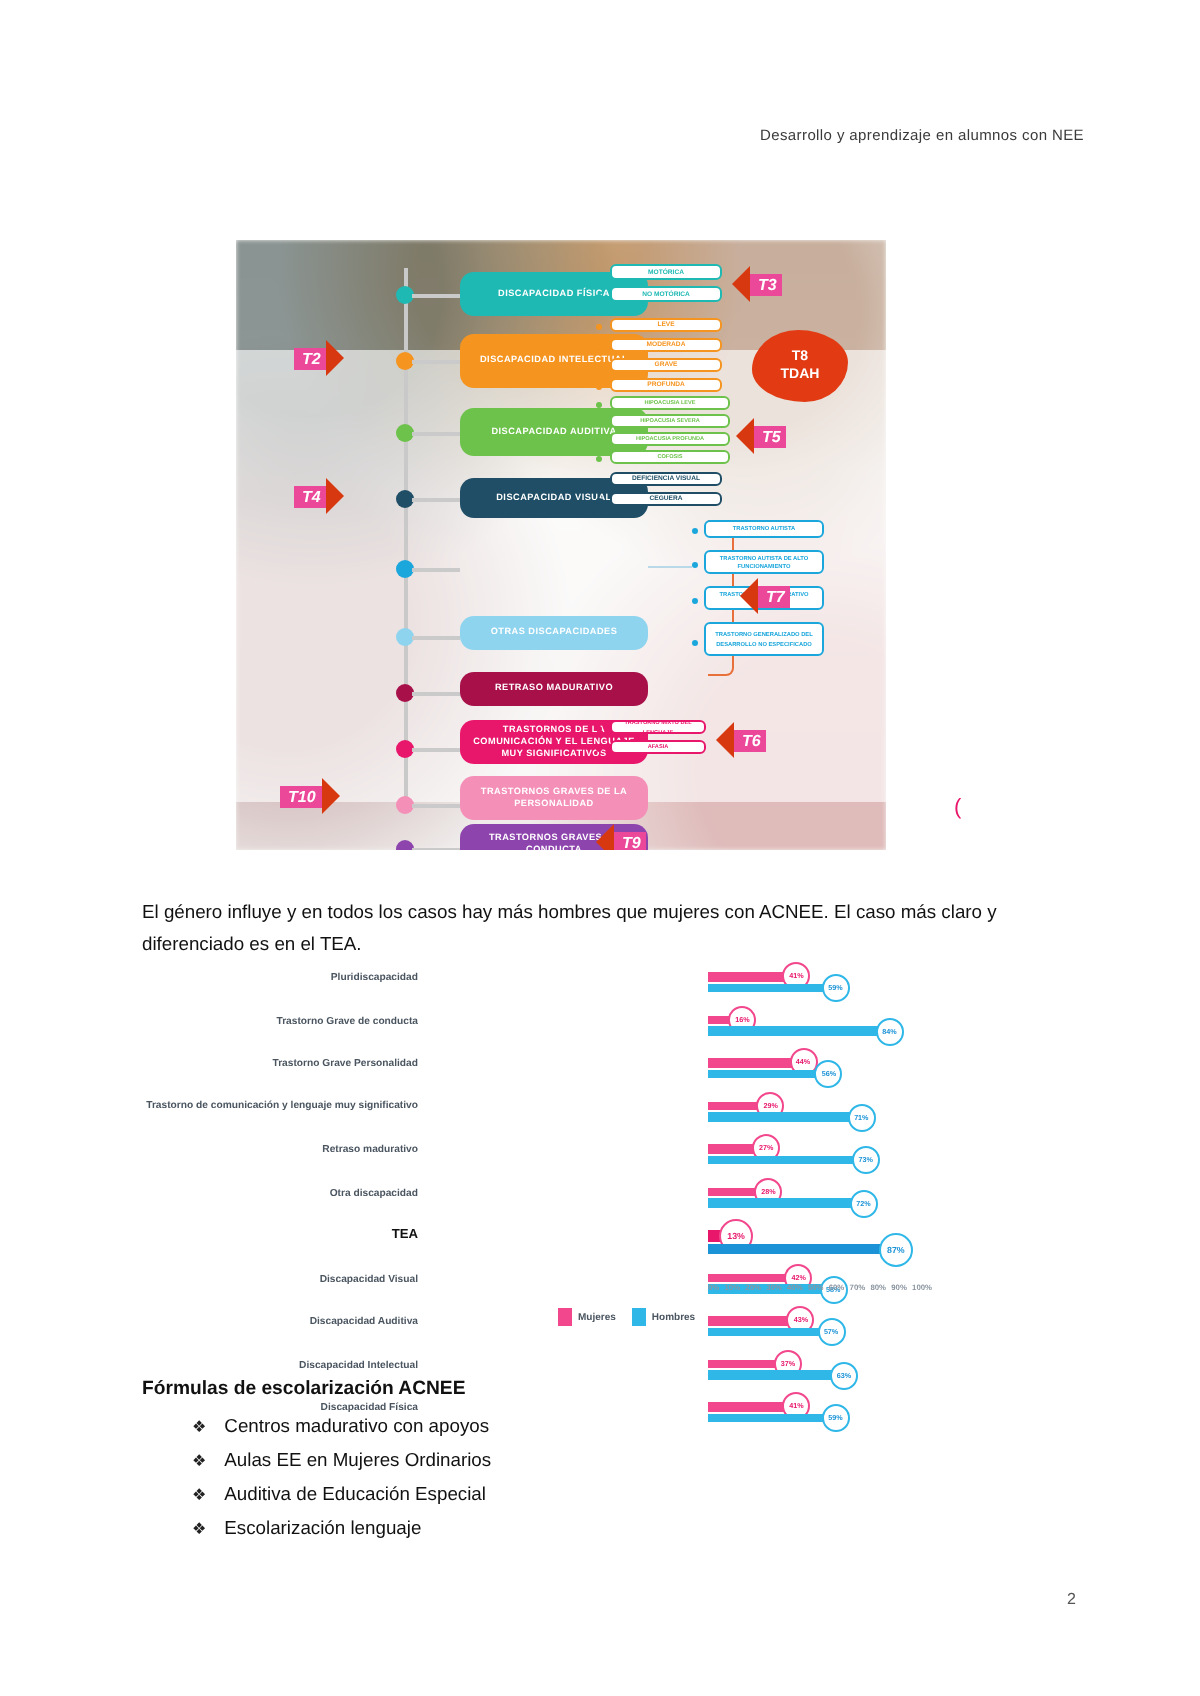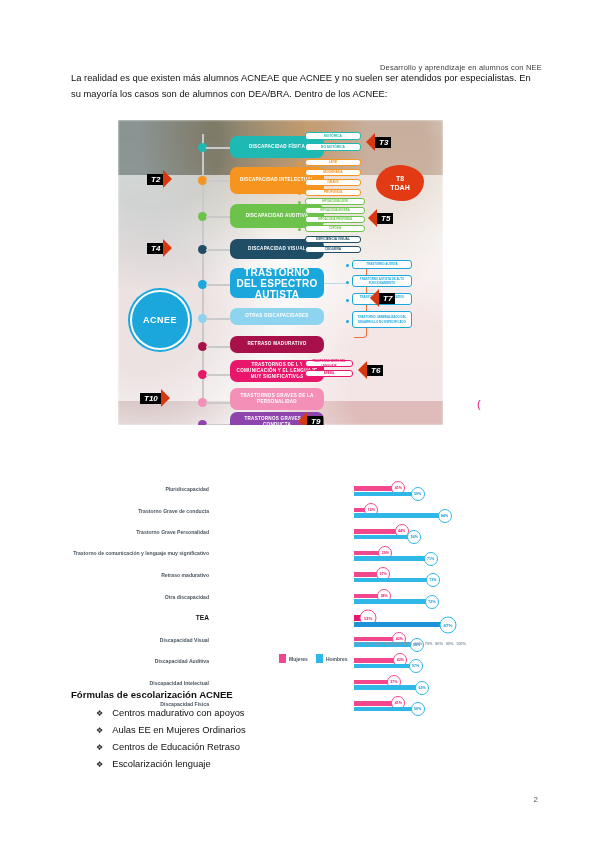--- a/index.html
+++ b/index.html
@@ -68,21 +68,21 @@
     font-size:3.3px;font-weight:bold;line-height:4.2px;
     padding:1px 2px;box-sizing:border-box;
   }
   .subdot{position:absolute;width:3.4px;height:3.4px;border-radius:50%;}
 
   .arrow{
     position:absolute;height:18px;display:flex;align-items:center;
     color:#fff;font-weight:bold;font-size:8px;font-style:italic;
   }
   .arrow .tail{
-    height:11px;background:#000000;display:flex;align-items:center;
+    height:11px;background:#ec4899;display:flex;align-items:center;
     justify-content:center;padding:0 3px 0 4px;
   }
   .arrow .headR{
     width:0;height:0;border-top:9px solid transparent;border-bottom:9px solid transparent;
     border-left:9px solid #d8380f;
   }
   .arrow .headL{
     width:0;height:0;border-top:9px solid transparent;border-bottom:9px solid transparent;
     border-right:9px solid #d8380f;
   }
@@ -145,49 +145,46 @@
   .pageno{position:absolute;right:62px;top:795px;font-size:8px;color:#555;}
   .stray{position:absolute;left:477px;top:398px;font-size:11px;color:#e8176c;}
 </style>
 </head>
 <body>
 
 <div class="page">
 
   <div class="header">Desarrollo y aprendizaje en alumnos con NEE</div>
 
-  <div class="para para1">La realidad es que existen más alumnos ACNEAE que ACNEE y no suelen ser atendidos por especialistas. En su mayoría los casos son de alumnos con DEA/BRA. Dentro de los ACNEE:</div>
 
   <div class="info">
     <div class="bgblur"></div>
     <div class="whitewash"></div>
 
     <div class="spine"></div>
 
-    <div class="acnee">ACNEE</div>
 
     <div class="node" style="top:23px;background:#1fb9b4;"></div>
     <div class="hline" style="top:27px;width:24px;"></div>
     <div class="box" style="left:112px;top:16px;width:94px;height:22px;background:#1fb9b4;">DISCAPACIDAD FÍSICA</div>
 
     <div class="node" style="top:56px;background:#f5941f;"></div>
     <div class="hline" style="top:60px;width:24px;"></div>
     <div class="box" style="left:112px;top:47px;width:94px;height:27px;background:#f5941f;">DISCAPACIDAD INTELECTUAL</div>
 
     <div class="node" style="top:92px;background:#6cc24a;"></div>
     <div class="hline" style="top:96px;width:24px;"></div>
     <div class="box" style="left:112px;top:84px;width:94px;height:24px;background:#6cc24a;">DISCAPACIDAD AUDITIVA</div>
 
     <div class="node" style="top:125px;background:#1f4e66;"></div>
     <div class="hline" style="top:129px;width:24px;"></div>
     <div class="box" style="left:112px;top:119px;width:94px;height:20px;background:#1f4e66;">DISCAPACIDAD VISUAL</div>
 
     <div class="node" style="top:160px;background:#1ba7dc;"></div>
     <div class="hline" style="top:164px;width:24px;"></div>
-    <div class="box big" style="left:112px;top:148px;width:94px;height:30px;background:#1ba7dc;">TRASTORNO DEL ESPECTRO AUTISTA</div>
 
     <div class="node" style="top:194px;background:#8fd4ef;"></div>
     <div class="hline" style="top:198px;width:24px;"></div>
     <div class="box" style="left:112px;top:188px;width:94px;height:17px;background:#8fd4ef;">OTRAS DISCAPACIDADES</div>
 
     <div class="node" style="top:222px;background:#a8104a;"></div>
     <div class="hline" style="top:226px;width:24px;"></div>
     <div class="box" style="left:112px;top:216px;width:94px;height:17px;background:#a8104a;">RETRASO MADURATIVO</div>
 
     <div class="node" style="top:250px;background:#e8176c;"></div>
@@ -297,20 +294,21 @@
         </div>
     </div>
 
     <div class="blob" style="left:258px;top:45px;">
       <span>T8</span>
       <span>TDAH</span>
     </div>
   </div>
   <div class="stray">(</div>
 
+  <div class="para para2">El género influye y en todos los casos hay más hombres que mujeres con ACNEE. El caso más claro y diferenciado es en el TEA.</div>
 
   <div class="chart">
     <div class="rows" id="chart-rows">
         <div class="crow">
           <div class="clabel">Pluridiscapacidad</div>
           <div class="bars">
             <div class="bar f" style="width: 41%;">
               <div class="bub f" style="left: 100%;">41%</div>
             </div>
             <div class="bar m" style="width: 59%;">
@@ -455,21 +453,21 @@
       <div class="bitem">
         <span class="bullet">❖</span>
         <span>Centros madurativo con apoyos</span>
       </div>
       <div class="bitem">
         <span class="bullet">❖</span>
         <span>Aulas  EE en Mujeres Ordinarios</span>
       </div>
       <div class="bitem">
         <span class="bullet">❖</span>
-        <span>Centros de  Educación  Retraso</span>
+        <span>Auditiva de  Educación  Especial</span>
       </div>
       <div class="bitem">
         <span class="bullet">❖</span>
         <span>Escolarización lenguaje</span>
       </div>
     </div>
 
   <div class="pageno">2</div>
 </div>
 

